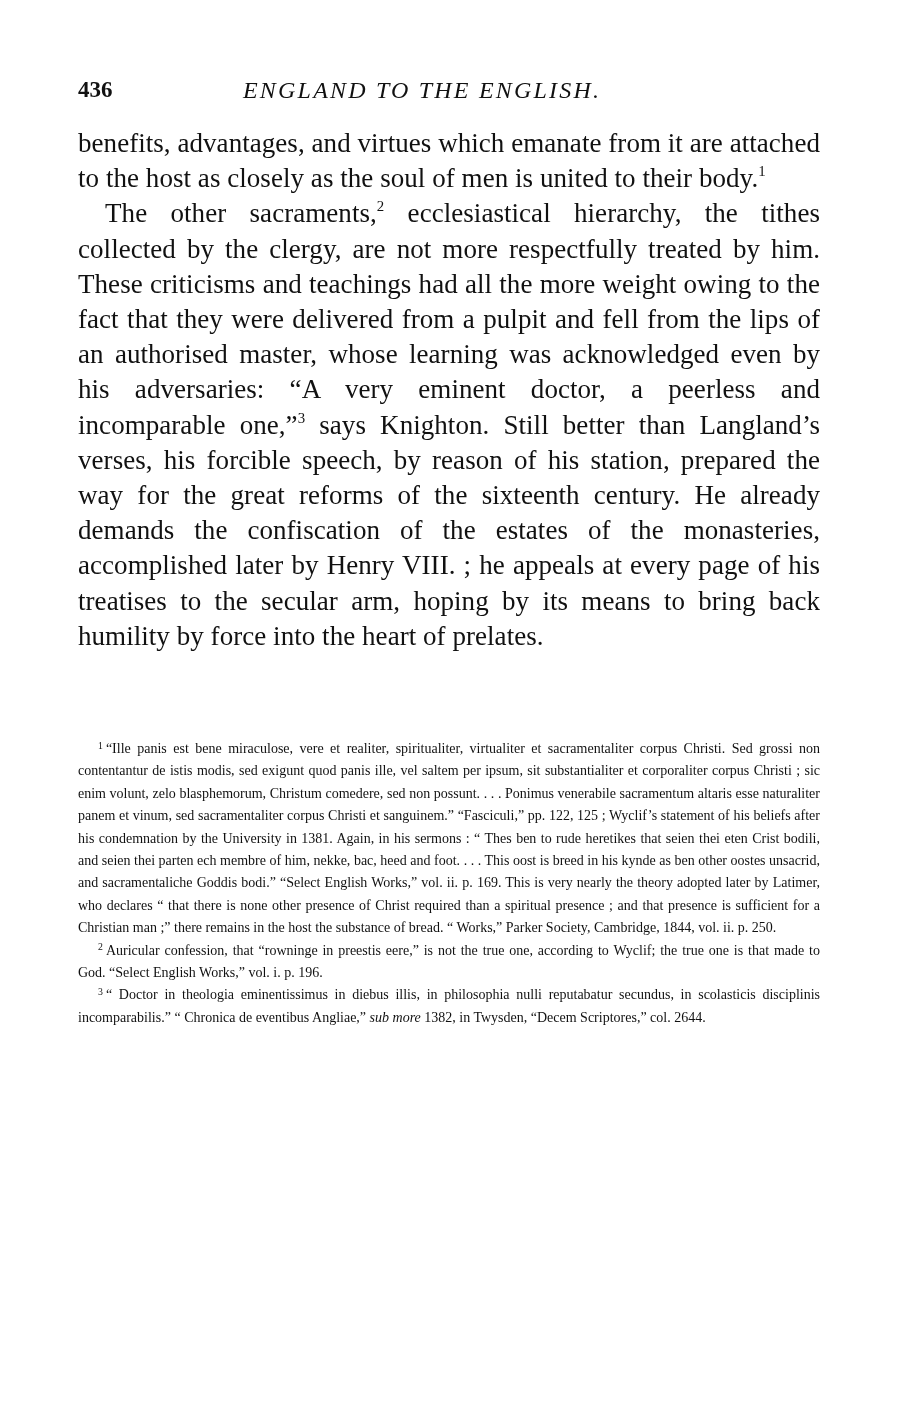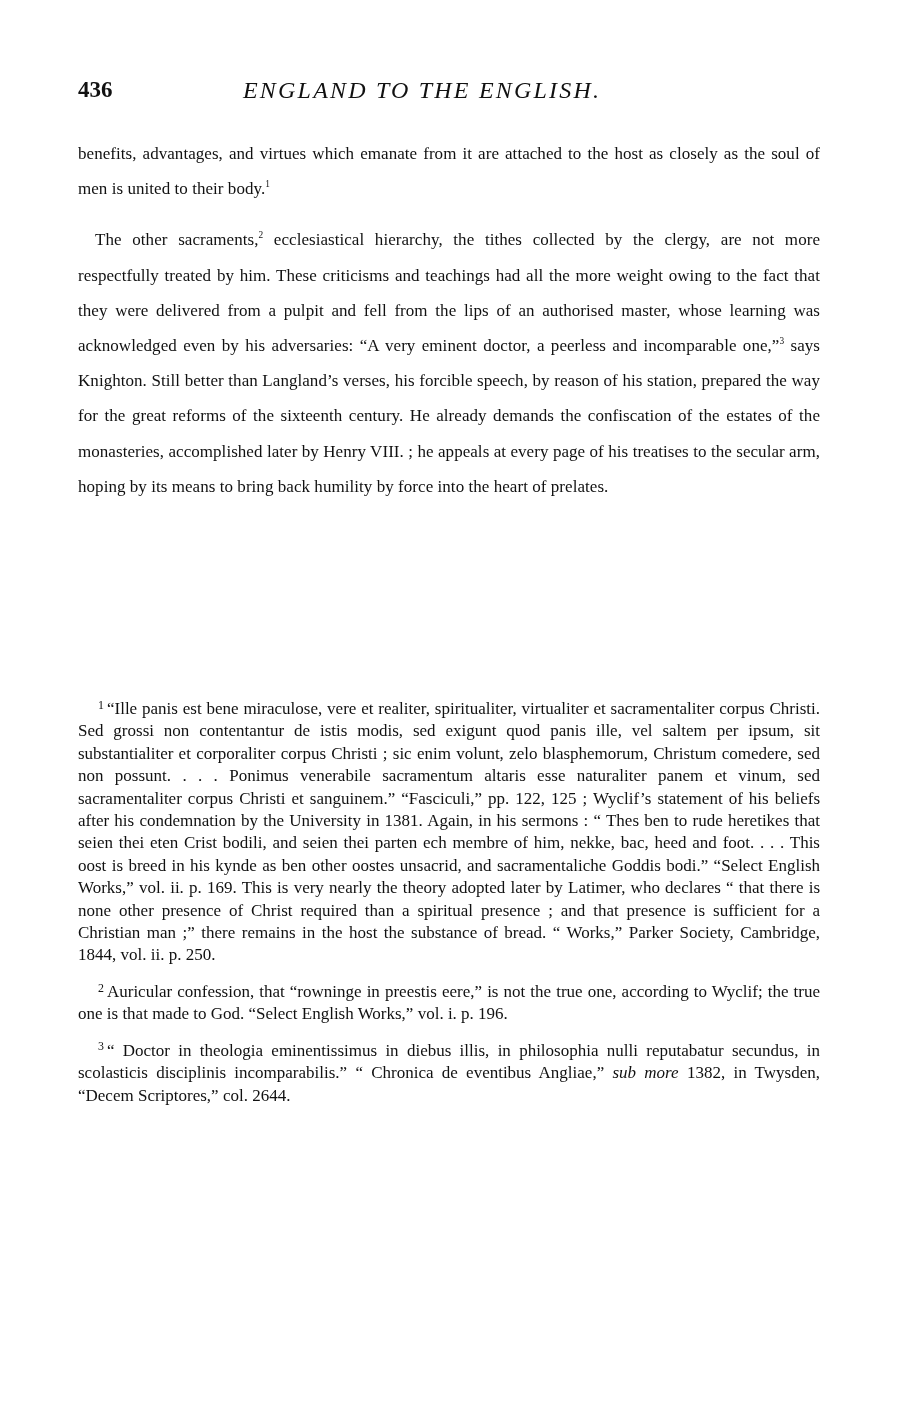--- a/index.html
+++ b/index.html
@@ -41,54 +41,54 @@
       position: absolute;
       left: 126px;
       top: 0;
       font-style: italic;
       letter-spacing: 2.2px;
       font-size: 24px;
       margin-left: 39px;
     }
     .body-text {
       position: absolute;
-      top: 136px;
+      top: 126px;
       left: 0;
       width: 742px;
-      font-size: 17px;
+      font-size: 27px;
       line-height: 35.2px;
       text-align: justify;
       letter-spacing: 0.05px;
     }
     .body-text p {
       margin: 0;
     }
     .body-text p.para2 {
-      margin-top: 16px;
+      margin-top: 0;
     }
     sup {
       font-size: 0.55em;
       line-height: 0;
       vertical-align: 0.75em;
     }
     .footnotes {
       position: absolute;
-      top: 698px;
+      top: 738px;
       left: 0;
       width: 742px;
-      font-size: 17px;
+      font-size: 14px;
       line-height: 22.4px;
       text-align: justify;
     }
     .footnote {
       margin: 0;
       text-indent: 20px;
     }
     .footnote + .footnote {
-      margin-top: 14px;
+      margin-top: 0;
     }
     .fn-mark {
       font-size: 0.7em;
       vertical-align: 0.45em;
       line-height: 0;
       margin-right: 3px;
     }
     .it {
       font-style: italic;
     }

